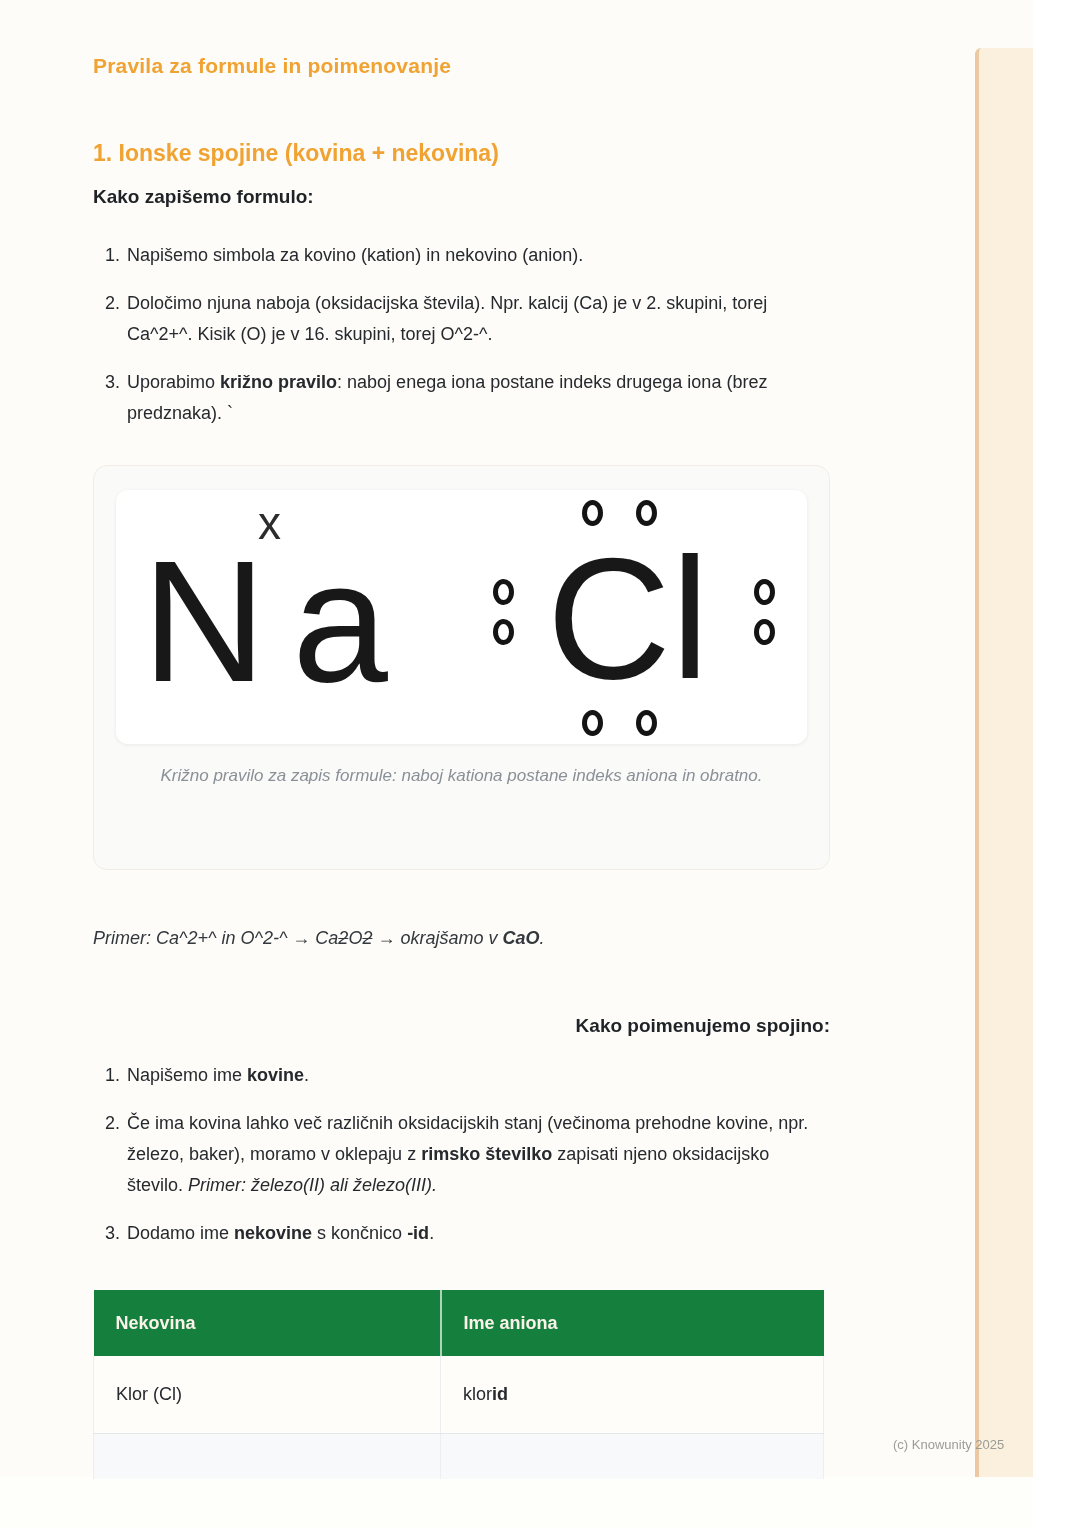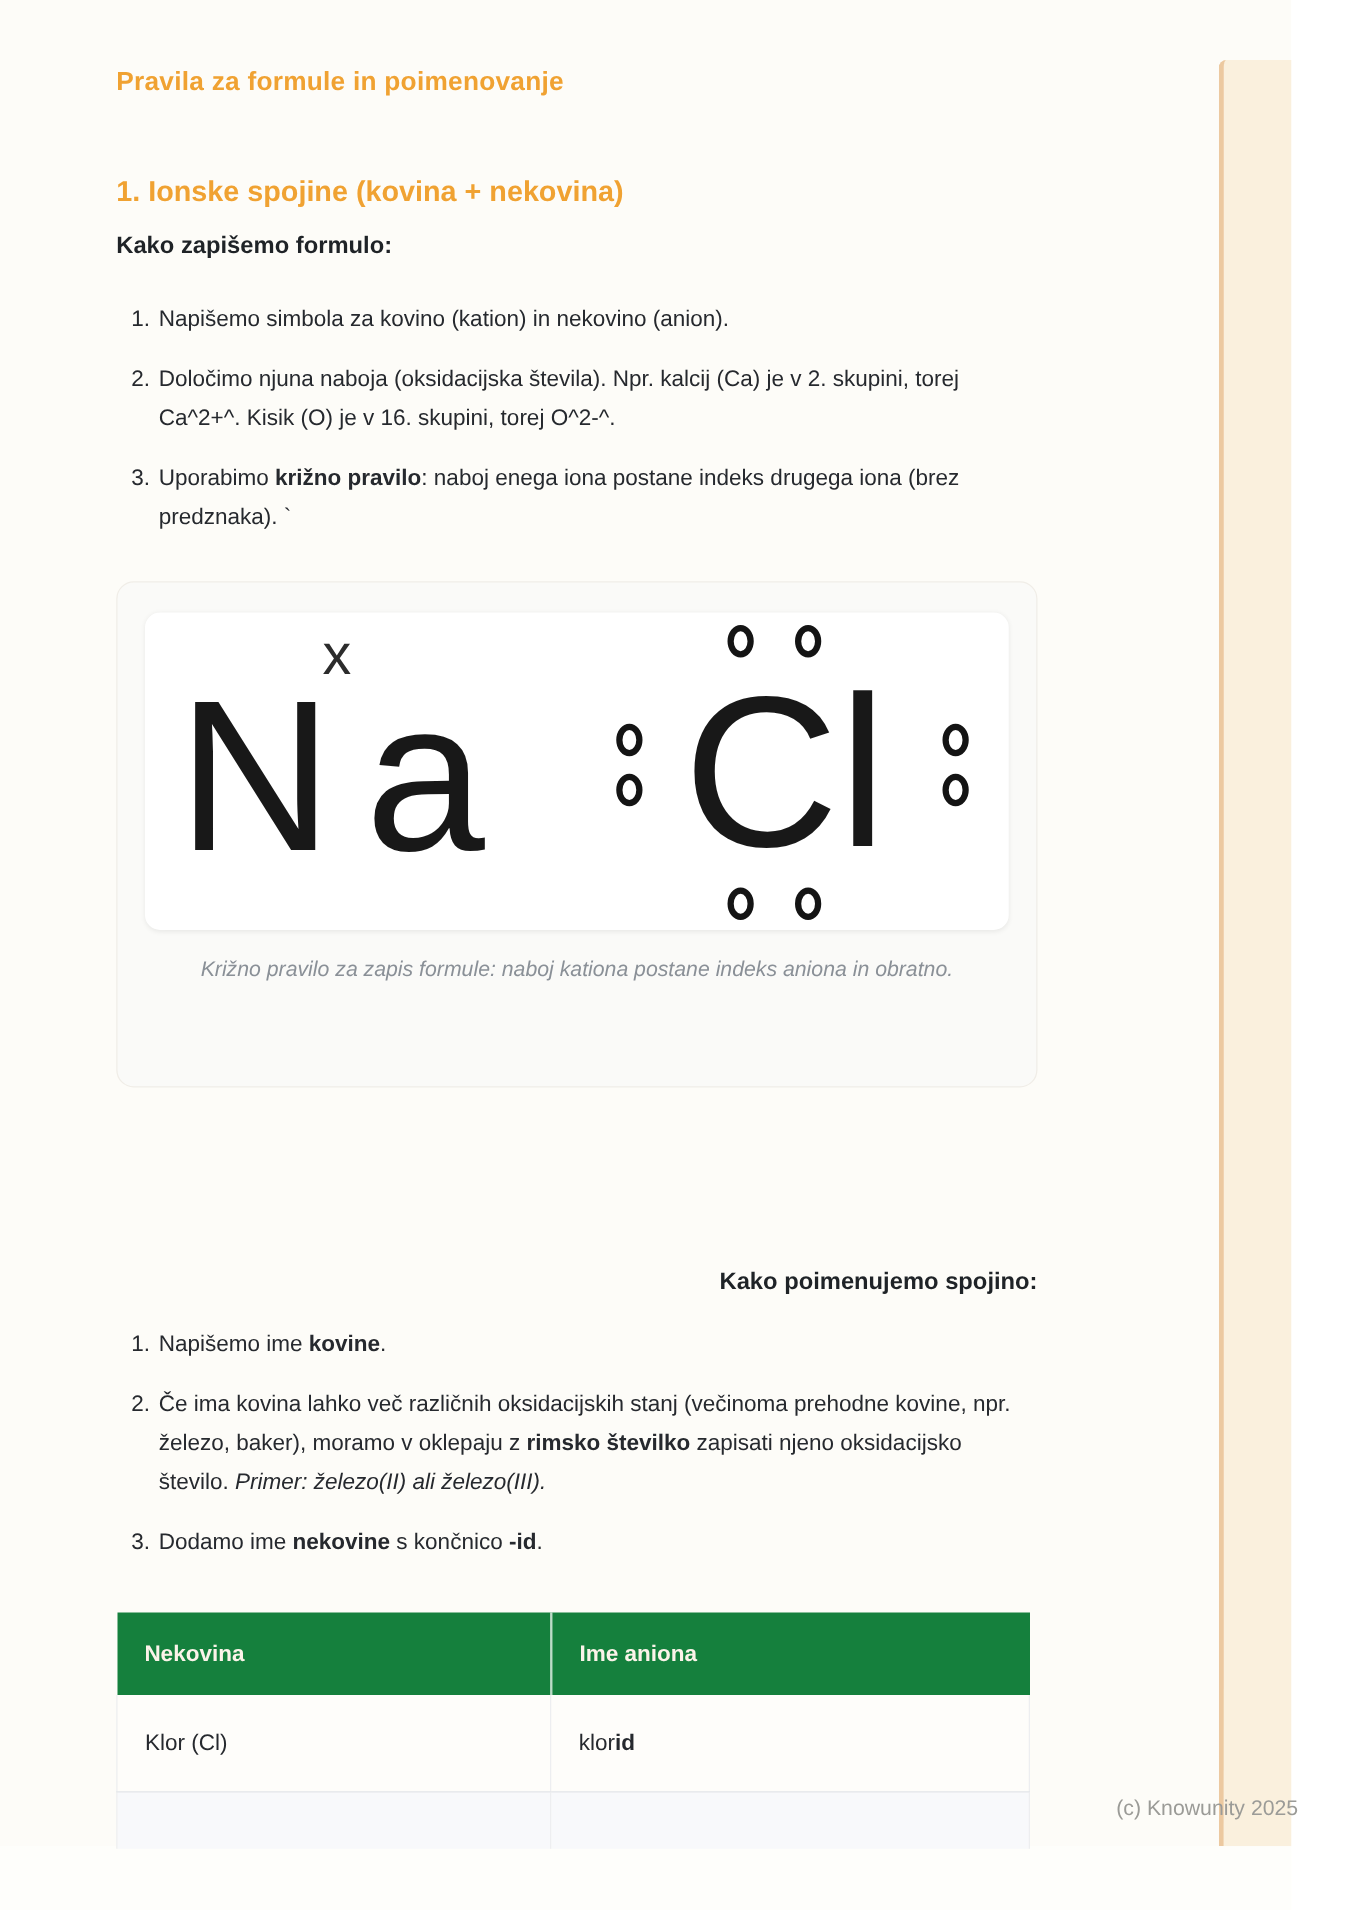--- a/index.html
+++ b/index.html
@@ -106,21 +106,21 @@
     background: #FAF0DD;
     border-left: 4px solid #ECC9A0;
     border-top-left-radius: 6px;
   }
   .page-gap {
     position: absolute; left: 0; top: 1477px; width: 1033px; height: 51px;
     background: #FEFEFB;
   }
   .watermark {
     position: absolute; left: 893px; top: 1437px;
-    font-size: 17px; color: #9B9B97; z-index: 5; white-space: nowrap;
+    font-size: 13px; color: #9B9B97; z-index: 5; white-space: nowrap;
   }
 </style>
 </head>
 <body>
 
 <div class="right-gutter"></div>
 <div class="page-stripe"></div>
 <div class="page-gap"></div>
 <div class="watermark">(c) Knowunity 2025</div>
 
@@ -153,20 +153,21 @@
       <span class="dot rt"></span>
       <span class="dot rb"></span>
       <span class="dot bl"></span>
       <span class="dot br"></span>
     </div>
   </div>
   <figcaption class="figure-caption">Križno pravilo za zapis formule: naboj kationa postane indeks aniona in obratno.</figcaption>
 </figure>
 
 <div class="abs step4">
+  <p class="primer"><span>Primer: Ca^2+^ in O^2-^ → Ca</span><span class="strike">2</span><span>O</span><span class="strike">2</span><span> → okrajšamo v </span><b>CaO</b><span>.</span></p>
 </div>
 
 <h3 class="abs h3 h3b">Kako poimenujemo spojino:</h3>
 
 <ol class="abs list2">
   <li>
     <span>Napišemo ime </span><b>kovine</b><span>.</span>
   </li>
   <li>
     <span>Če ima kovina lahko več različnih oksidacijskih stanj (večinoma prehodne kovine, npr. železo, baker), moramo v oklepaju z </span><b>rimsko številko</b><span> zapisati njeno oksidacijsko število. </span><span class="it">Primer: železo(II) ali železo(III).</span>

